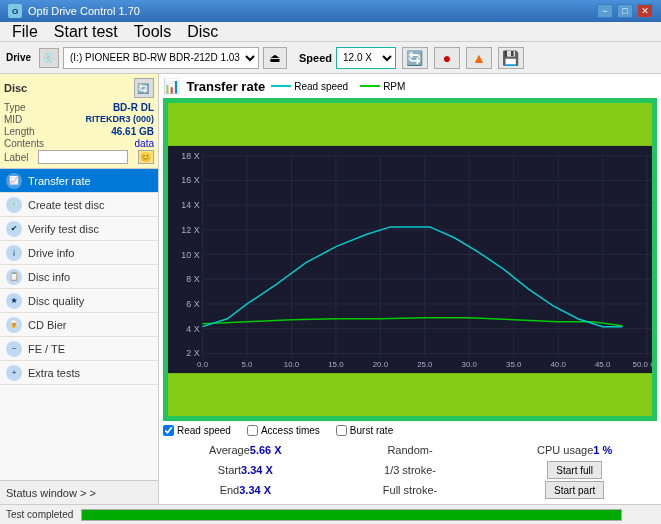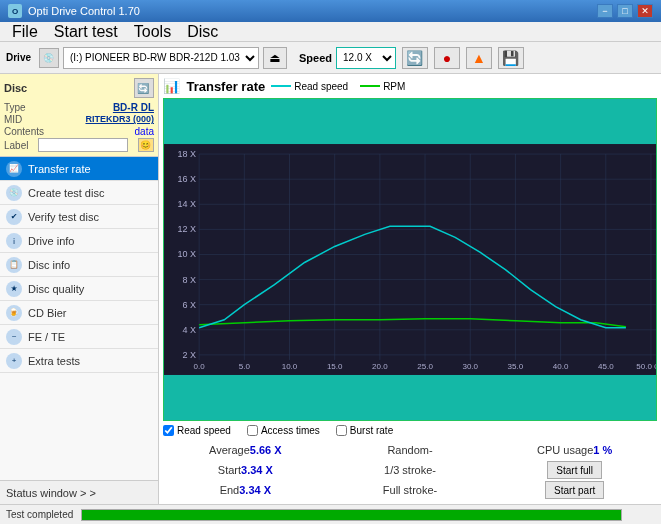--- a/index.html
+++ b/index.html
@@ -65,21 +65,21 @@
     .disc-info-panel {
       background: #fef9c3;
       border-bottom: 1px solid #ccc;
       padding: 4px;
     }
     .disc-header { display: flex; align-items: center; justify-content: space-between; margin-bottom: 4px; }
     .disc-title { font-size: 11px; font-weight: bold; color: #333; }
     .disc-icon-btn { width: 20px; height: 20px; background: #ddd; border: 1px solid #aaa; cursor: pointer; display: flex; align-items: center; justify-content: center; font-size: 10px; }
     .disc-row { display: flex; justify-content: space-between; margin-bottom: 1px; }
     .disc-field { font-size: 10px; color: #555; }
-    .disc-value { font-size: 10px; color: #003399; font-weight: bold; text-decoration: underline; }
+    .disc-value { font-size: 10px; color: #003399; font-weight: bold; }
     .disc-value-link { font-size: 10px; color: #0000ff; cursor: pointer; }
     .label-row { display: flex; justify-content: space-between; align-items: center; }
     .label-input { width: 90px; height: 14px; border: 1px solid #aaa; font-size: 9px; }
     .label-btn { width: 16px; height: 14px; background: #ffe080; border: 1px solid #aaa; cursor: pointer; display: flex; align-items: center; justify-content: center; font-size: 9px; }
 
     
     .nav-section { flex: 1; display: flex; flex-direction: column; }
     .nav-item {
       height: 24px;
       display: flex;
@@ -116,21 +116,21 @@
       flex-direction: column;
       padding: 4px;
     }
     .chart-header { display: flex; align-items: center; gap: 6px; margin-bottom: 4px; }
     .chart-icon { color: #0000cc; font-size: 14px; }
     .chart-title { font-size: 13px; font-weight: bold; color: #000; }
     .legend { display: flex; gap: 12px; font-size: 10px; }
     .legend-item { display: flex; align-items: center; gap: 3px; }
     .legend-color { width: 20px; height: 2px; }
 
-    .chart-container { flex: 1; position: relative; border: 1px solid #22c55e; background: #14b8a6; overflow: hidden; }
+    .chart-container { flex: 1; position: relative; border: 5px solid #22c55e; background: #84cc16; overflow: hidden; }
 
     
     .chart-controls { display: flex; align-items: center; gap: 16px; margin-top: 4px; font-size: 10px; }
     .checkbox-item { display: flex; align-items: center; gap: 3px; }
     .checkbox-item input { width: 11px; height: 11px; }
 
     
     .stats-area { display: flex; gap: 0; margin-top: 4px; font-size: 11px; }
     .stats-col { flex: 1; }
     .stat-row { display: flex; justify-content: center; align-items: center; height: 20px; padding: 0 4px; }
@@ -208,20 +208,24 @@
       </div>
       <div class="disc-row">
         <span class="disc-field">Type</span>
         <span class="disc-value">BD-R DL</span>
       </div>
       <div class="disc-row">
         <span class="disc-field">MID</span>
         <span class="disc-value" style="font-size:9px;">RITEKDR3 (000)</span>
       </div>
       <div class="disc-row">
+        <span class="disc-field">Length</span>
+        <span class="disc-value">46.61 GB</span>
+      </div>
+      <div class="disc-row">
         <span class="disc-field">Contents</span>
         <span class="disc-value-link">data</span>
       </div>
       <div class="label-row">
         <span class="disc-field">Label</span>
         <input class="label-input" type="text" style="">
         <div class="label-btn">😊</div>
       </div>
     </div>
 

